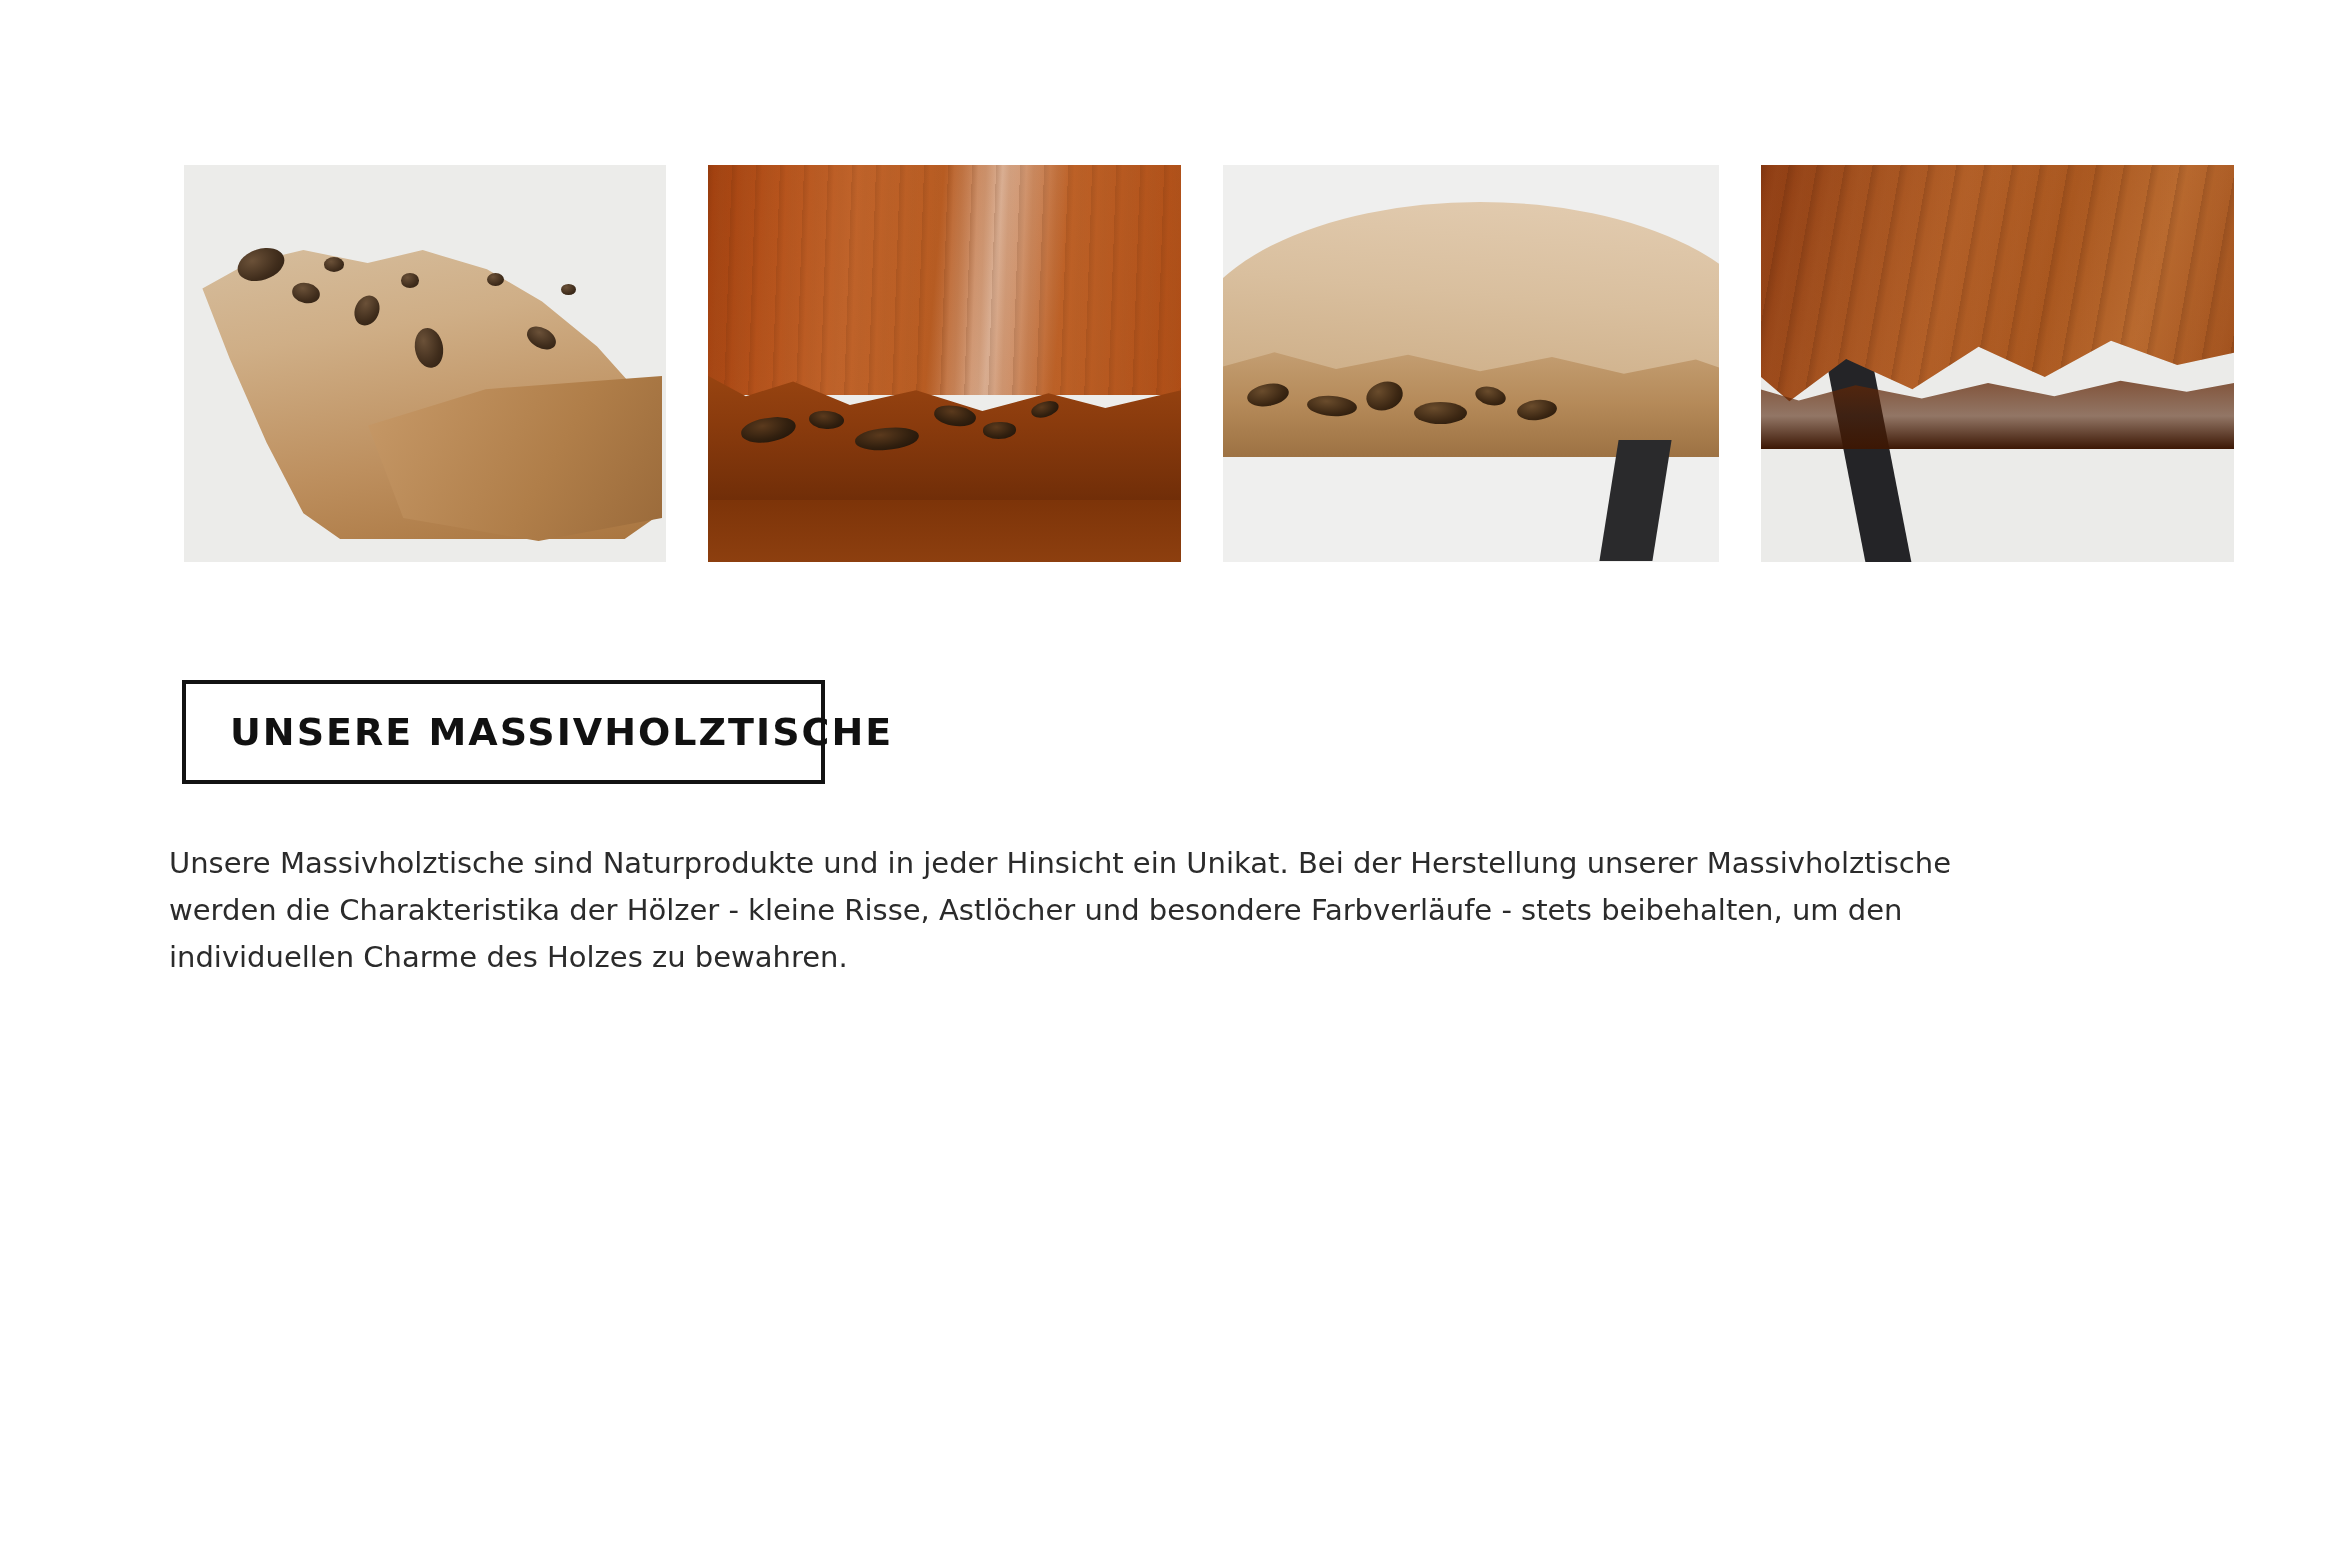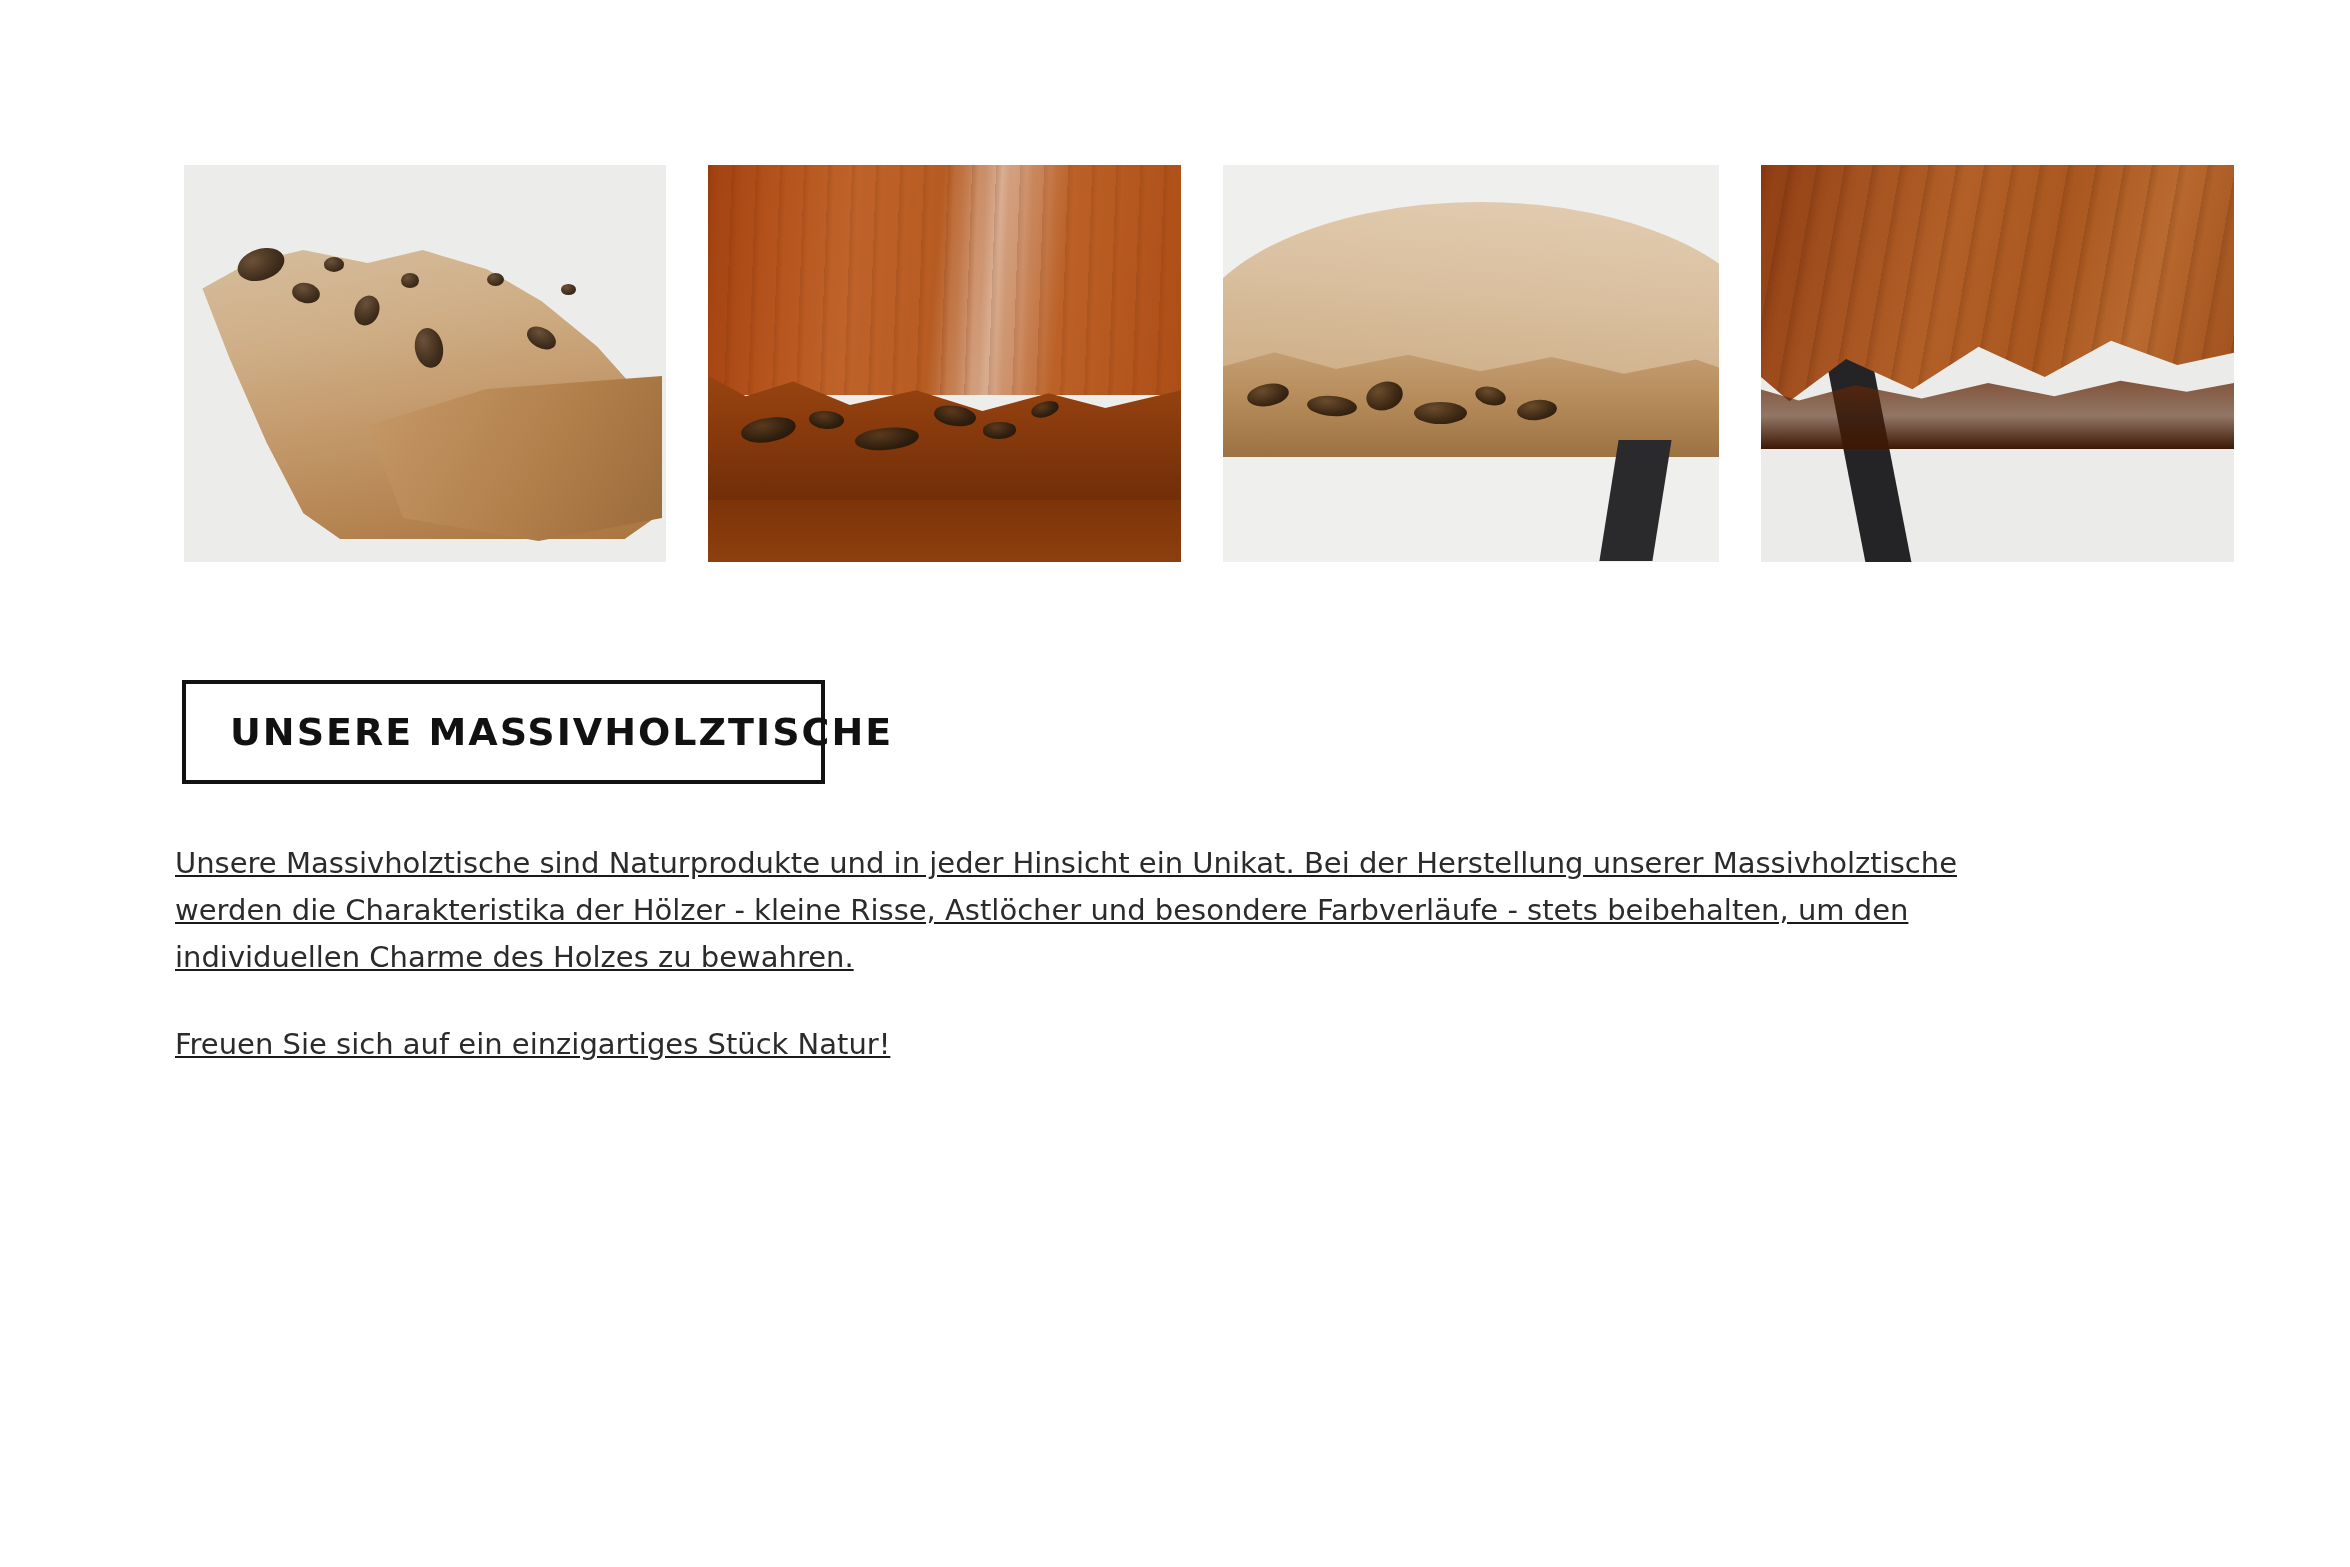--- a/index.html
+++ b/index.html
@@ -178,24 +178,23 @@
     font-size: 38px;
     letter-spacing: 2px;
     color: #111111;
     padding-left: 44px;
     white-space: nowrap;
   }
 
   
   .copy {
     position: absolute;
-    left: 168px;
+    left: 162px;
     top: 840px;
     width: 1864px;
-    text-decoration: underline;
   }
   .copy p {
     margin: 0 0 40px 0;
     font-family: "DejaVu Sans", sans-serif;
     font-size: 29px;
     line-height: 1.62;
     color: #2b2b2b;
     max-width: 1846px;
   }
   .copy p.p-short { max-width: 1818px; }
@@ -259,17 +258,16 @@
     </div>
 
   </div>
 
   <div class="title-box">
     <div class="title-text">UNSERE MASSIVHOLZTISCHE</div>
   </div>
 
   <div class="copy">
     <p>Unsere Massivholztische sind Naturprodukte und in jeder Hinsicht ein Unikat. Bei der Herstellung unserer Massivholztische werden die Charakteristika der Hölzer - kleine Risse, Astlöcher und besondere Farbverläufe - stets beibehalten, um den individuellen Charme des Holzes zu bewahren.</p>
-    <p class="p-short">Freuen Sie sich auf ein einzigartiges Stück Natur!</p>
   </div>
 
 </div>
 
 
 </body></html>

